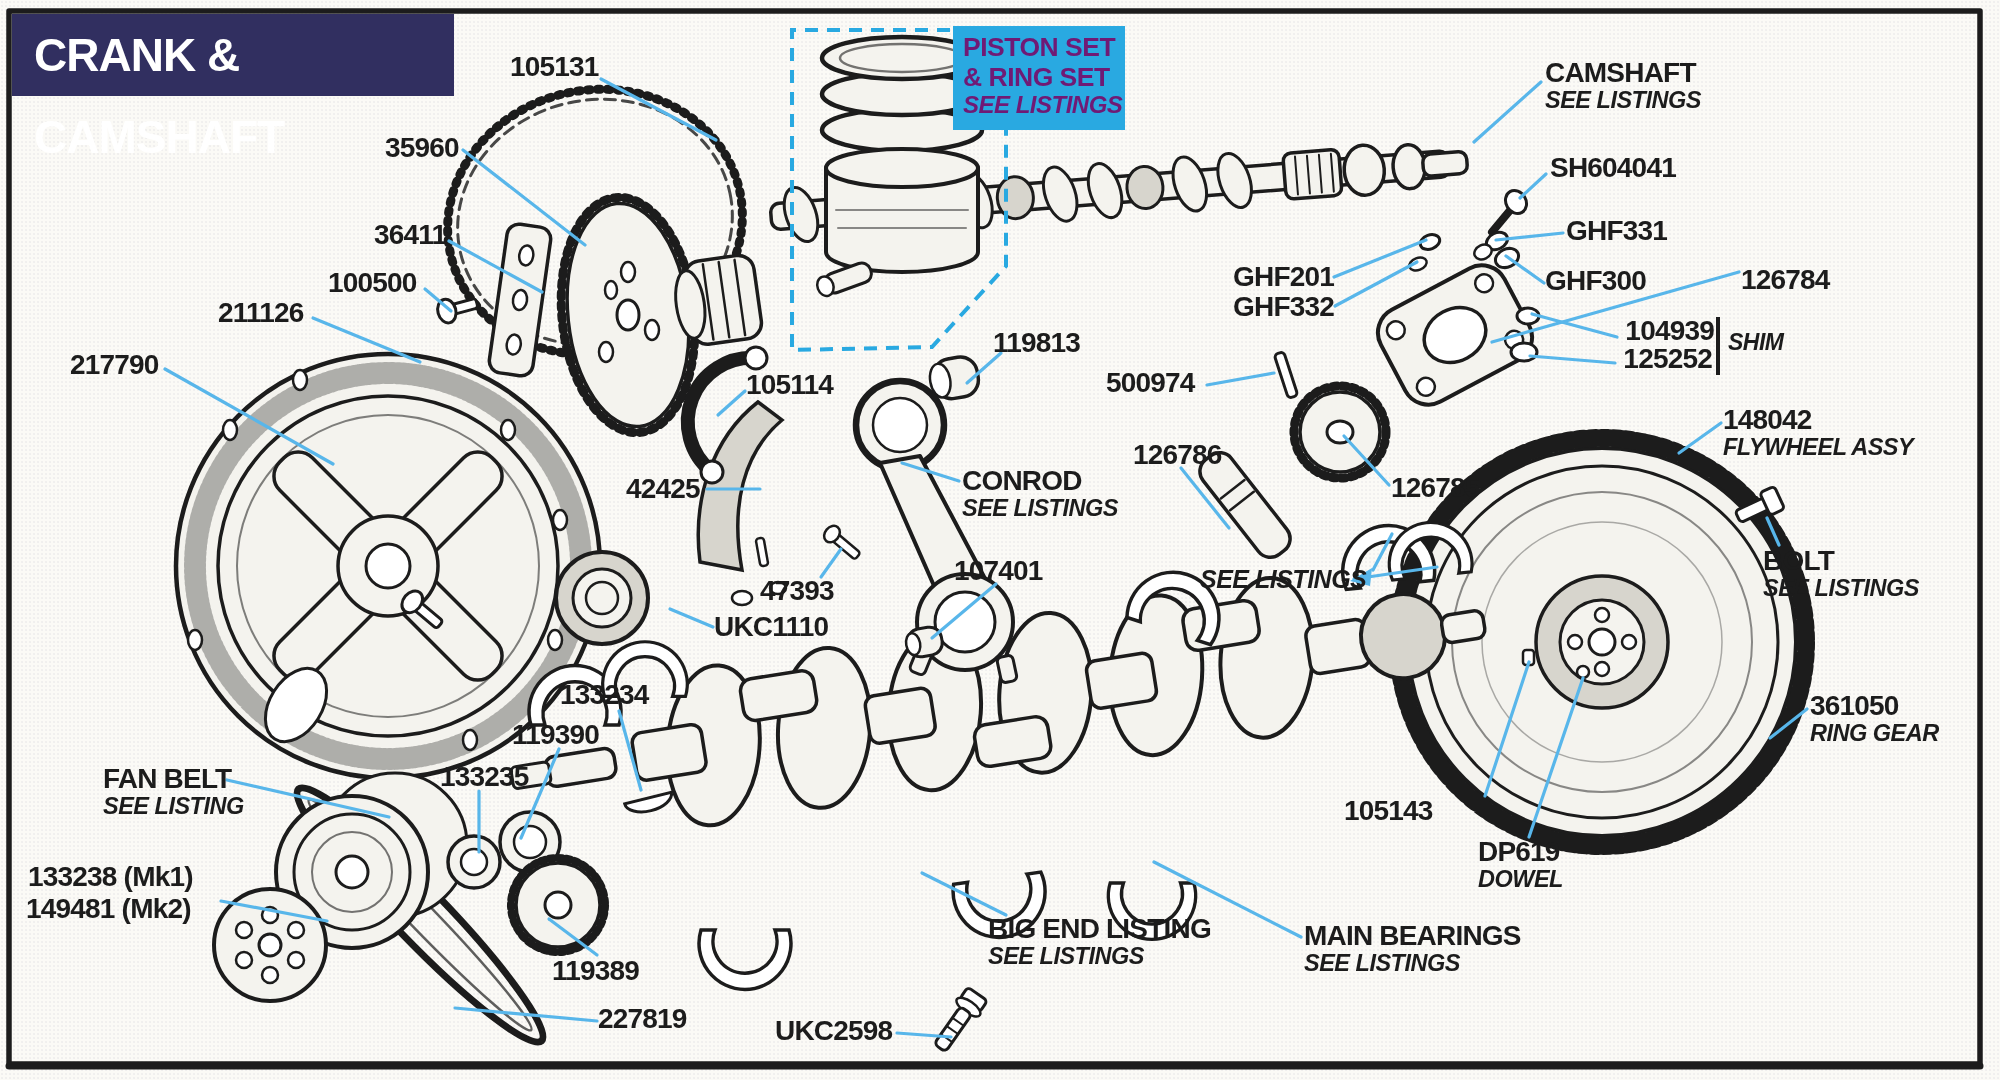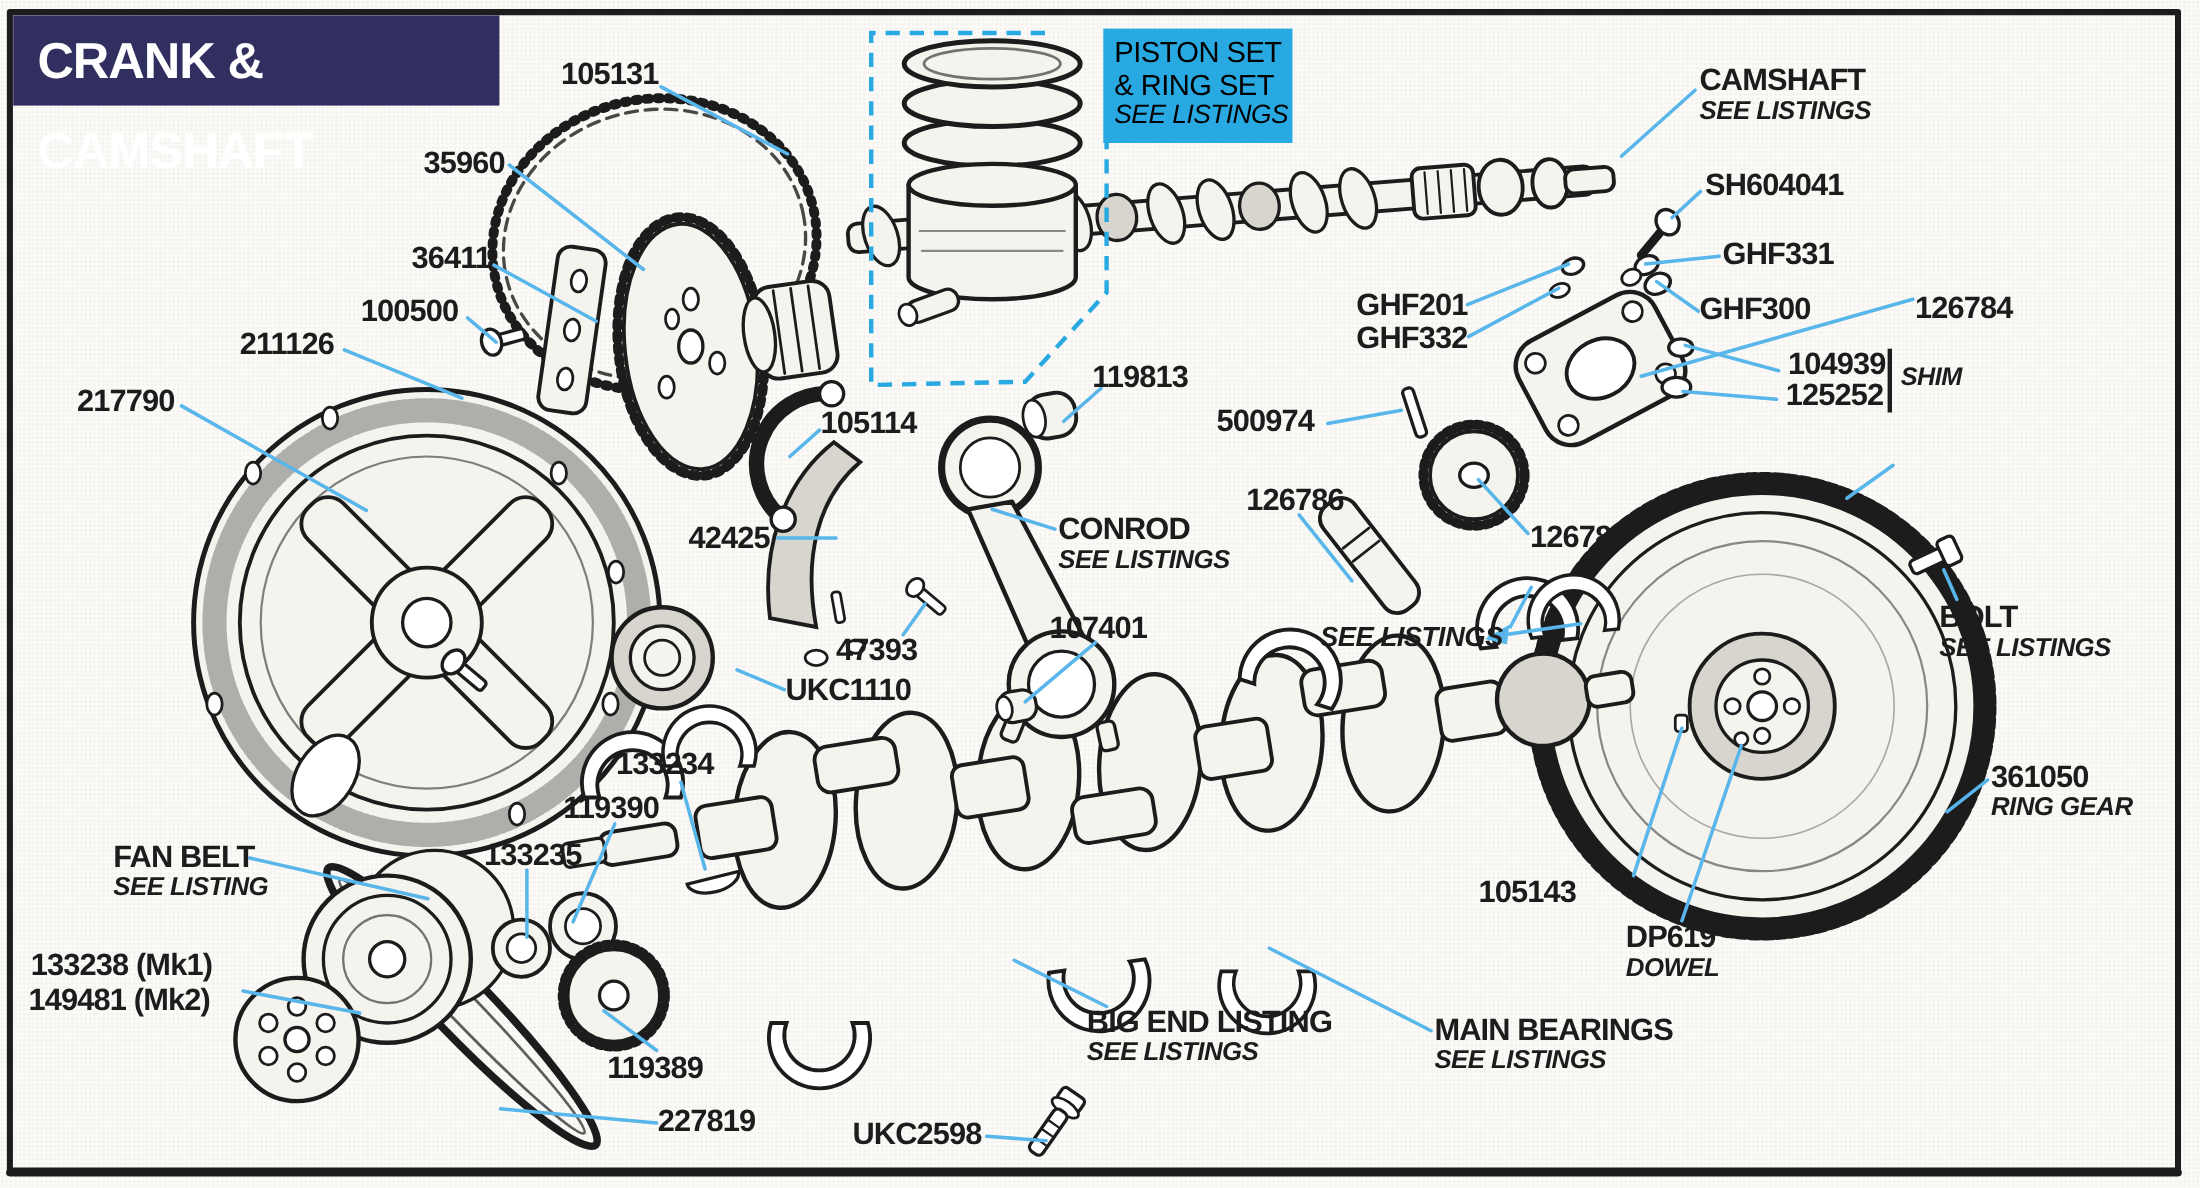--- a/index.html
+++ b/index.html
@@ -15,22 +15,22 @@
   .kg{stroke:var(--ink);fill:#d7d5cd;}
   .ld{stroke:var(--leader);stroke-width:3.2;stroke-linecap:round;fill:none;}
   .cy{stroke:var(--callout_bg);fill:none;}
   .lab{position:absolute;z-index:5;font-weight:700;font-size:28px;line-height:1.06;
        letter-spacing:-0.8px;color:var(--ink);white-space:nowrap;}
   .sub{font-style:italic;font-size:23.5px;letter-spacing:-0.5px;}
   .it{font-style:italic;}
   #title-bar{position:absolute;left:12px;top:14px;width:442px;height:82px;z-index:6;
        background:var(--title_bg);color:#fff;font-weight:700;font-size:46px;
        letter-spacing:-1px;line-height:82px;padding-left:22px;box-sizing:border-box;}
-  #callout{position:absolute;left:1003px;top:26px;width:172px;height:104px;z-index:6;
-       background:var(--callout_bg);color:#000000;font-weight:400;font-size:26.5px;
+  #callout{position:absolute;left:953px;top:26px;width:172px;height:104px;z-index:6;
+       background:var(--callout_bg);color:#701a75;font-weight:700;font-size:26.5px;
        line-height:1.12;letter-spacing:-0.5px;padding:7px 0 0 10px;box-sizing:border-box;}
   #callout .it{font-size:24px;}
   #shim-bar{position:absolute;left:1716px;top:317px;width:4px;height:58px;
        background:var(--ink);z-index:5;}
   .ra{text-align:right;width:96px;}
 </style>
 </head>
 <body>
 
 <div id="page">
@@ -419,20 +419,24 @@
 <div class="lab" style="left:746px;top:370px">105114</div>
 <div class="lab" style="left:626px;top:474px">42425</div>
 
 <div class="lab" style="left:962px;top:466px">
   <div>CONROD</div>
   <div class="sub">SEE LISTINGS</div>
 </div>
 <div class="lab" style="left:1133px;top:440px">126786</div>
 <div class="lab" style="left:1391px;top:473px">126785</div>
 
+<div class="lab" style="left:1723px;top:405px">
+  <div>148042</div>
+  <div class="sub">FLYWHEEL ASSY</div>
+</div>
 
 <div class="lab" style="left:760px;top:576px">47393</div>
 <div class="lab" style="left:714px;top:612px">UKC1110</div>
 <div class="lab" style="left:954px;top:556px">107401</div>
 <div class="lab sub" style="left:1200px;top:566px;font-size:25px">SEE LISTINGS</div>
 
 <div class="lab" style="left:1763px;top:546px">
   <div>BOLT</div>
   <div class="sub">SEE LISTINGS</div>
 </div>

